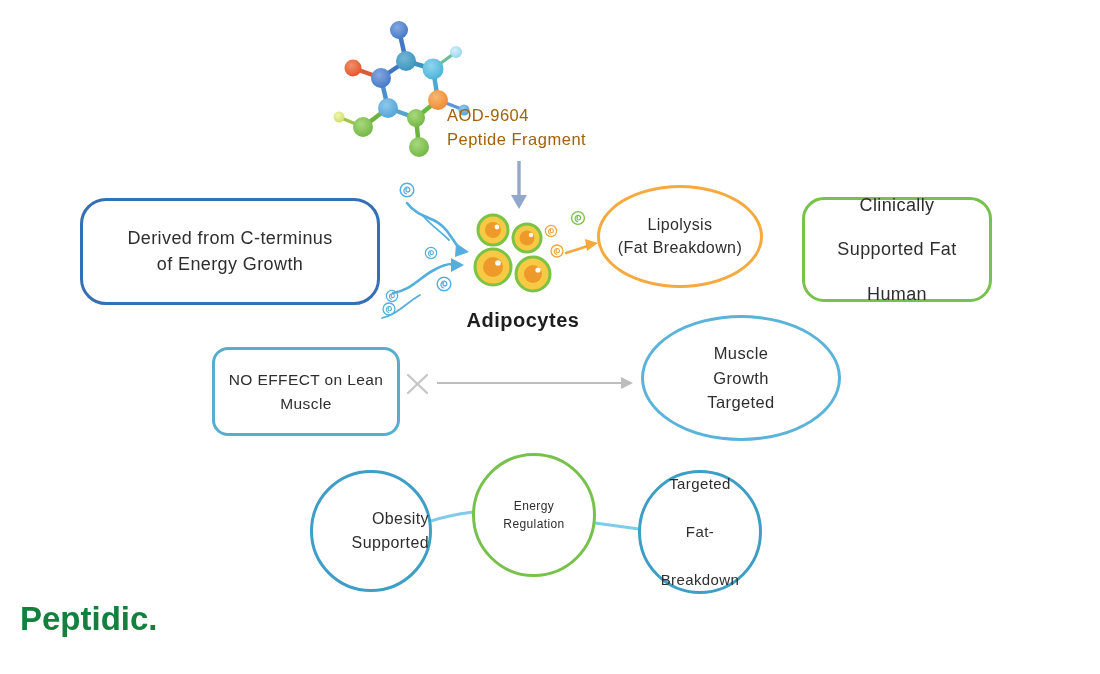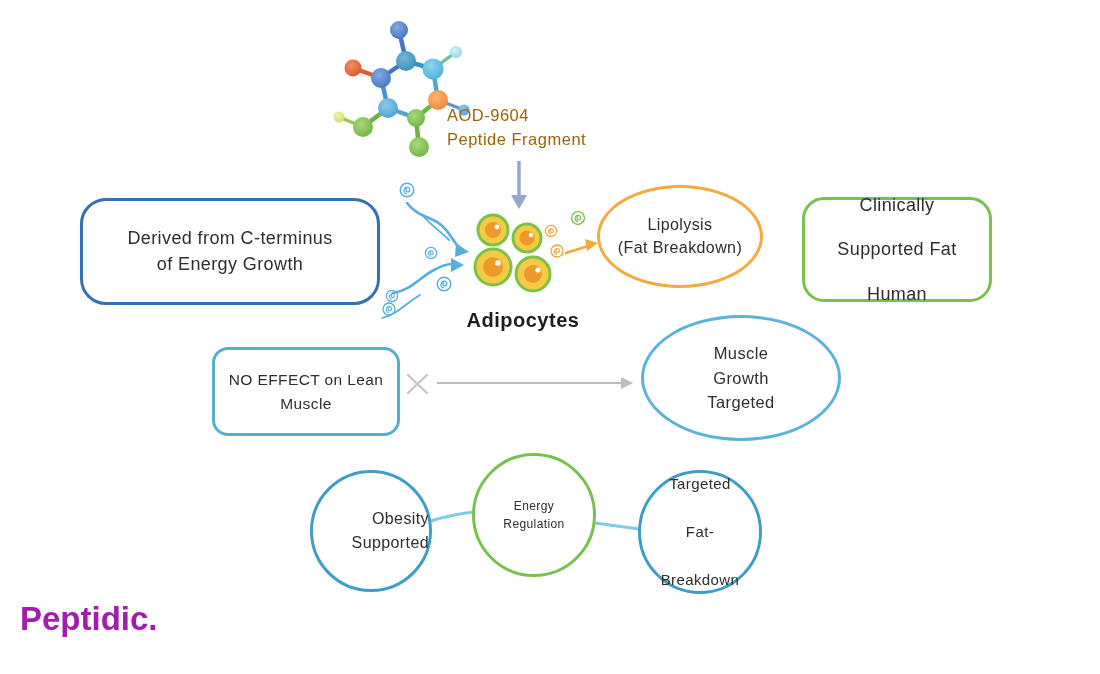--- a/index.html
+++ b/index.html
@@ -50,21 +50,21 @@
   .molecule-label {
     position:absolute; left:447px; top:104px; width:180px;
     text-align:left; font-size:16.5px; line-height:1.45; letter-spacing:0.5px; color:#a16207;
   }
   .adipocytes-label {
     position:absolute; left:443px; top:309px; width:160px;
     text-align:center; font-size:20px; font-weight:700; letter-spacing:0.5px; color:#1d1d1d;
   }
   .logo {
     position:absolute; left:20px; top:600px;
-    font-size:33px; font-weight:700; letter-spacing:0px; color:#a21caf;
+    font-size:33px; font-weight:700; letter-spacing:0px; color:#15803d;
   }
 </style>
 </head>
 <body>
 
 <div class="canvas">
 
   <svg class="layer" viewBox="0 0 1100 674">
     <defs>
       <radialGradient id="gBlue" cx="40%" cy="35%" r="75%">

